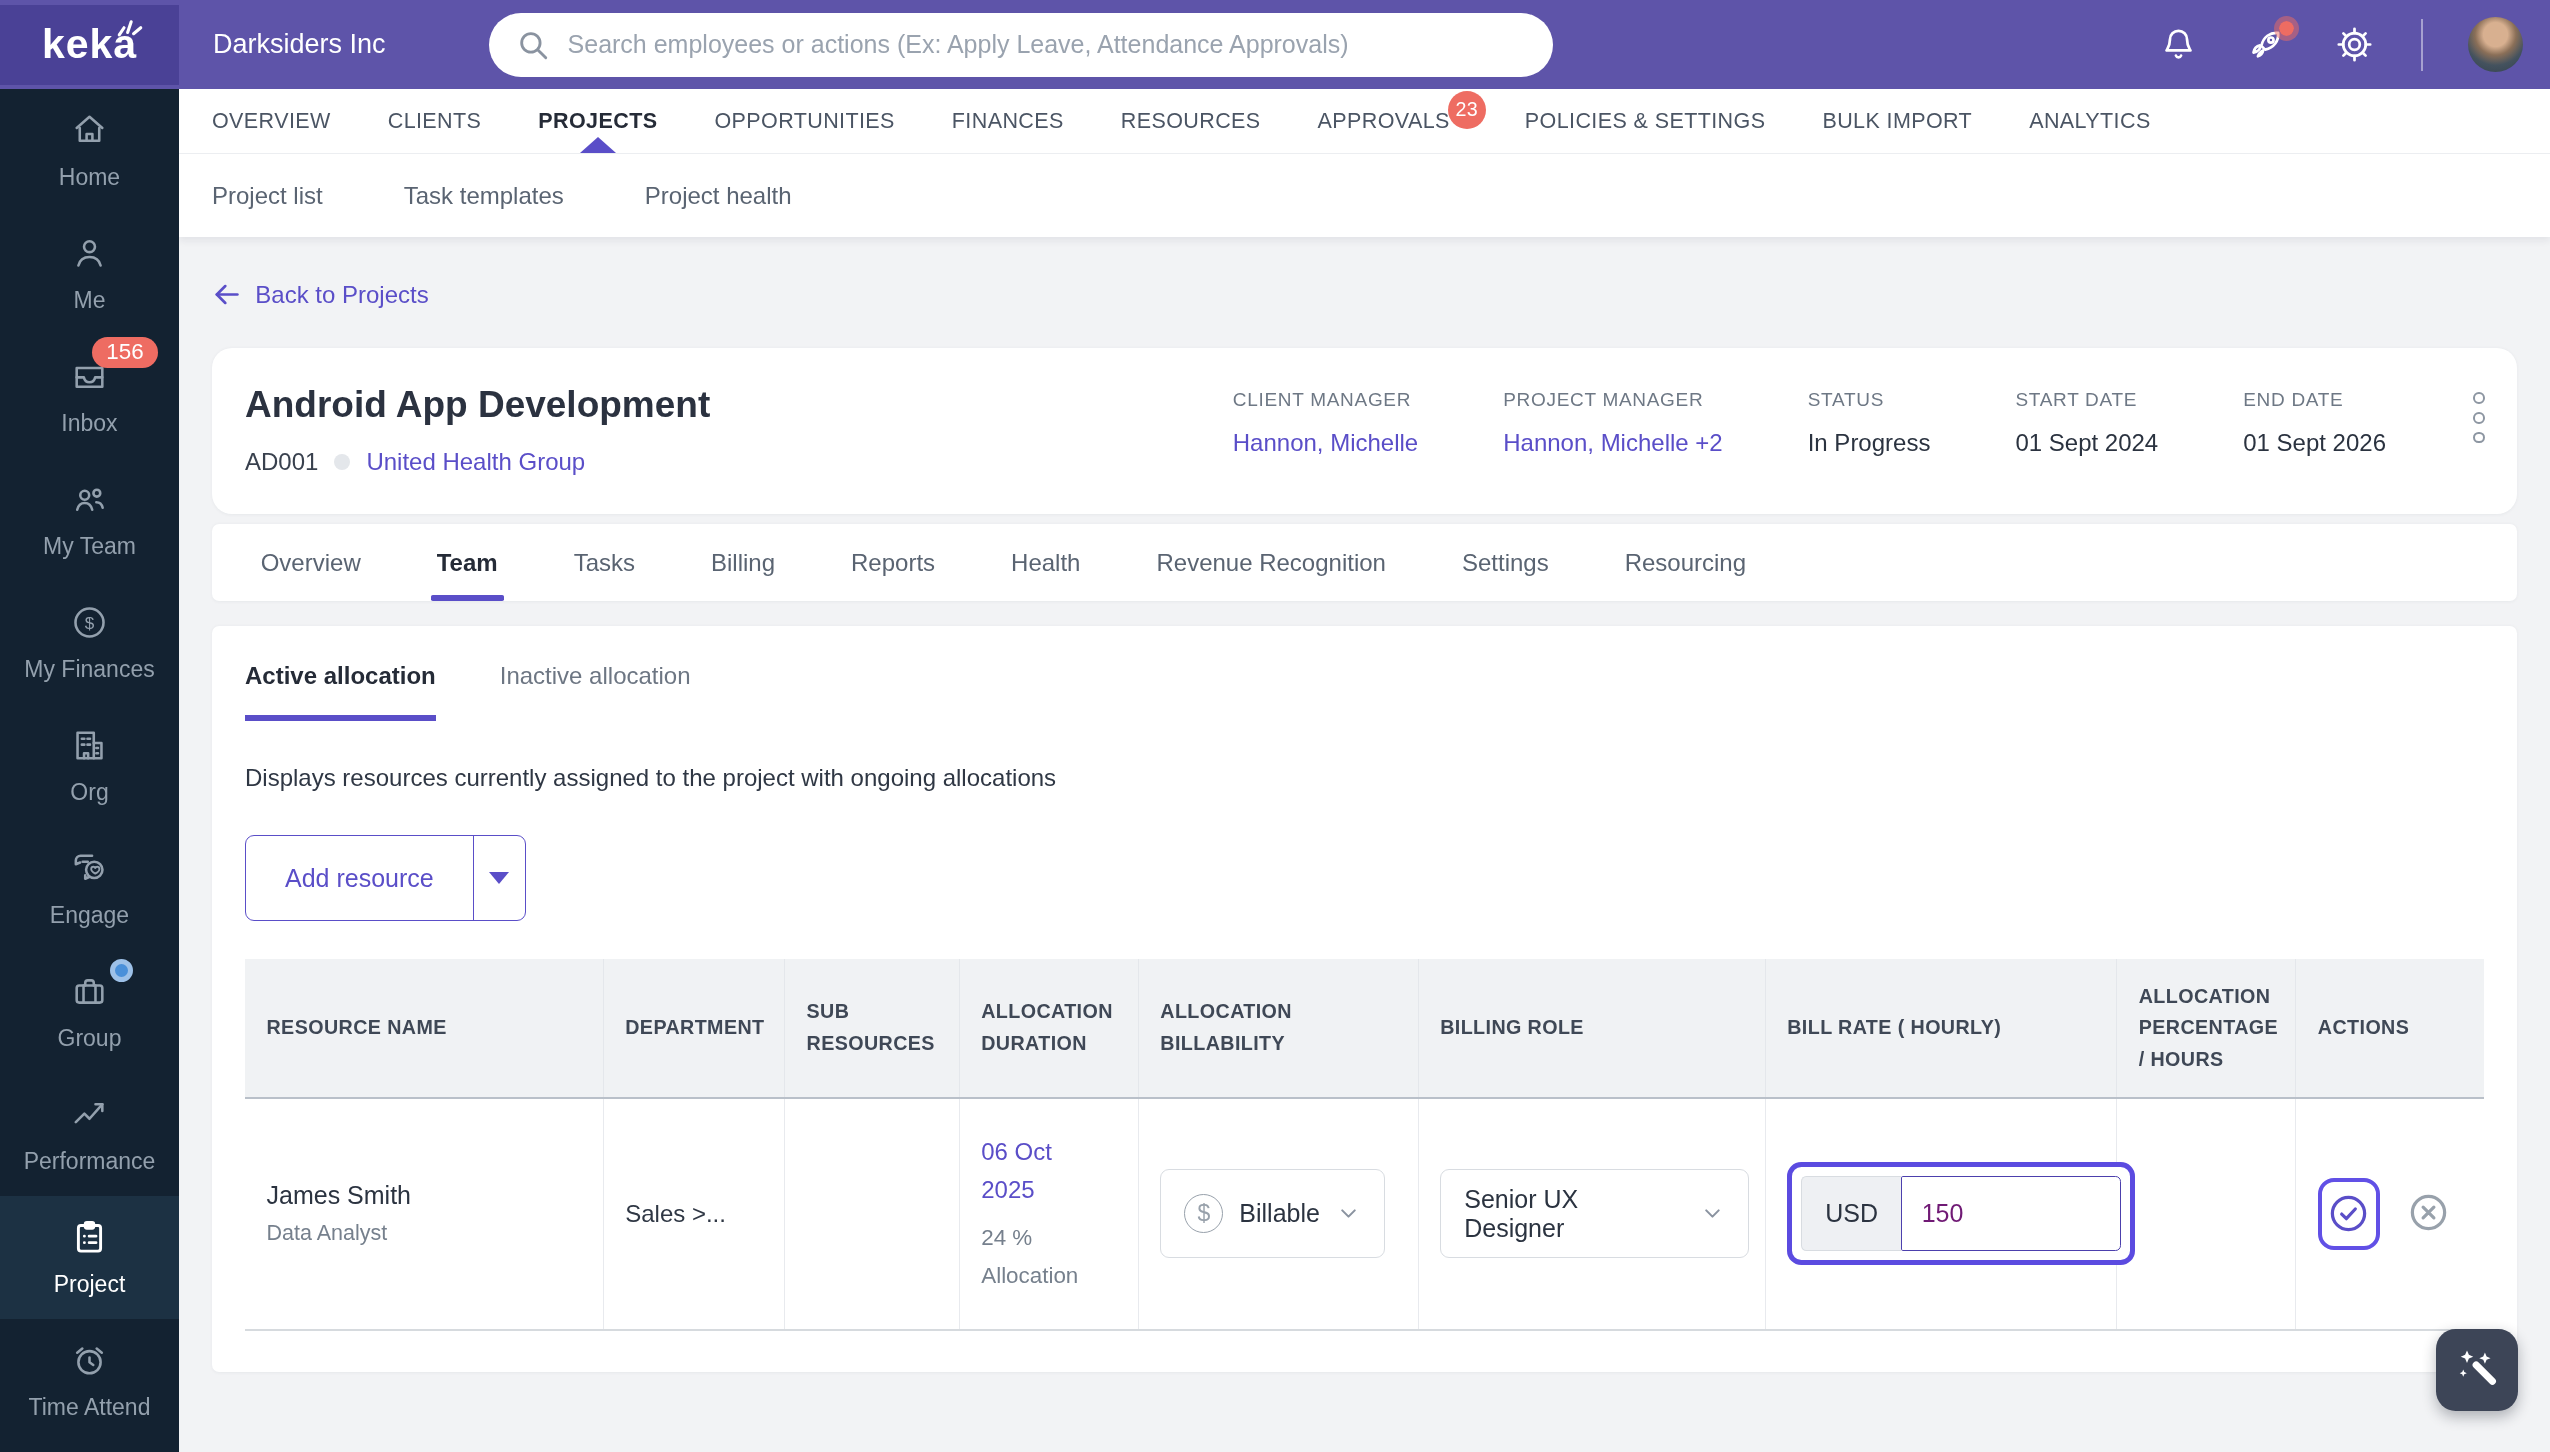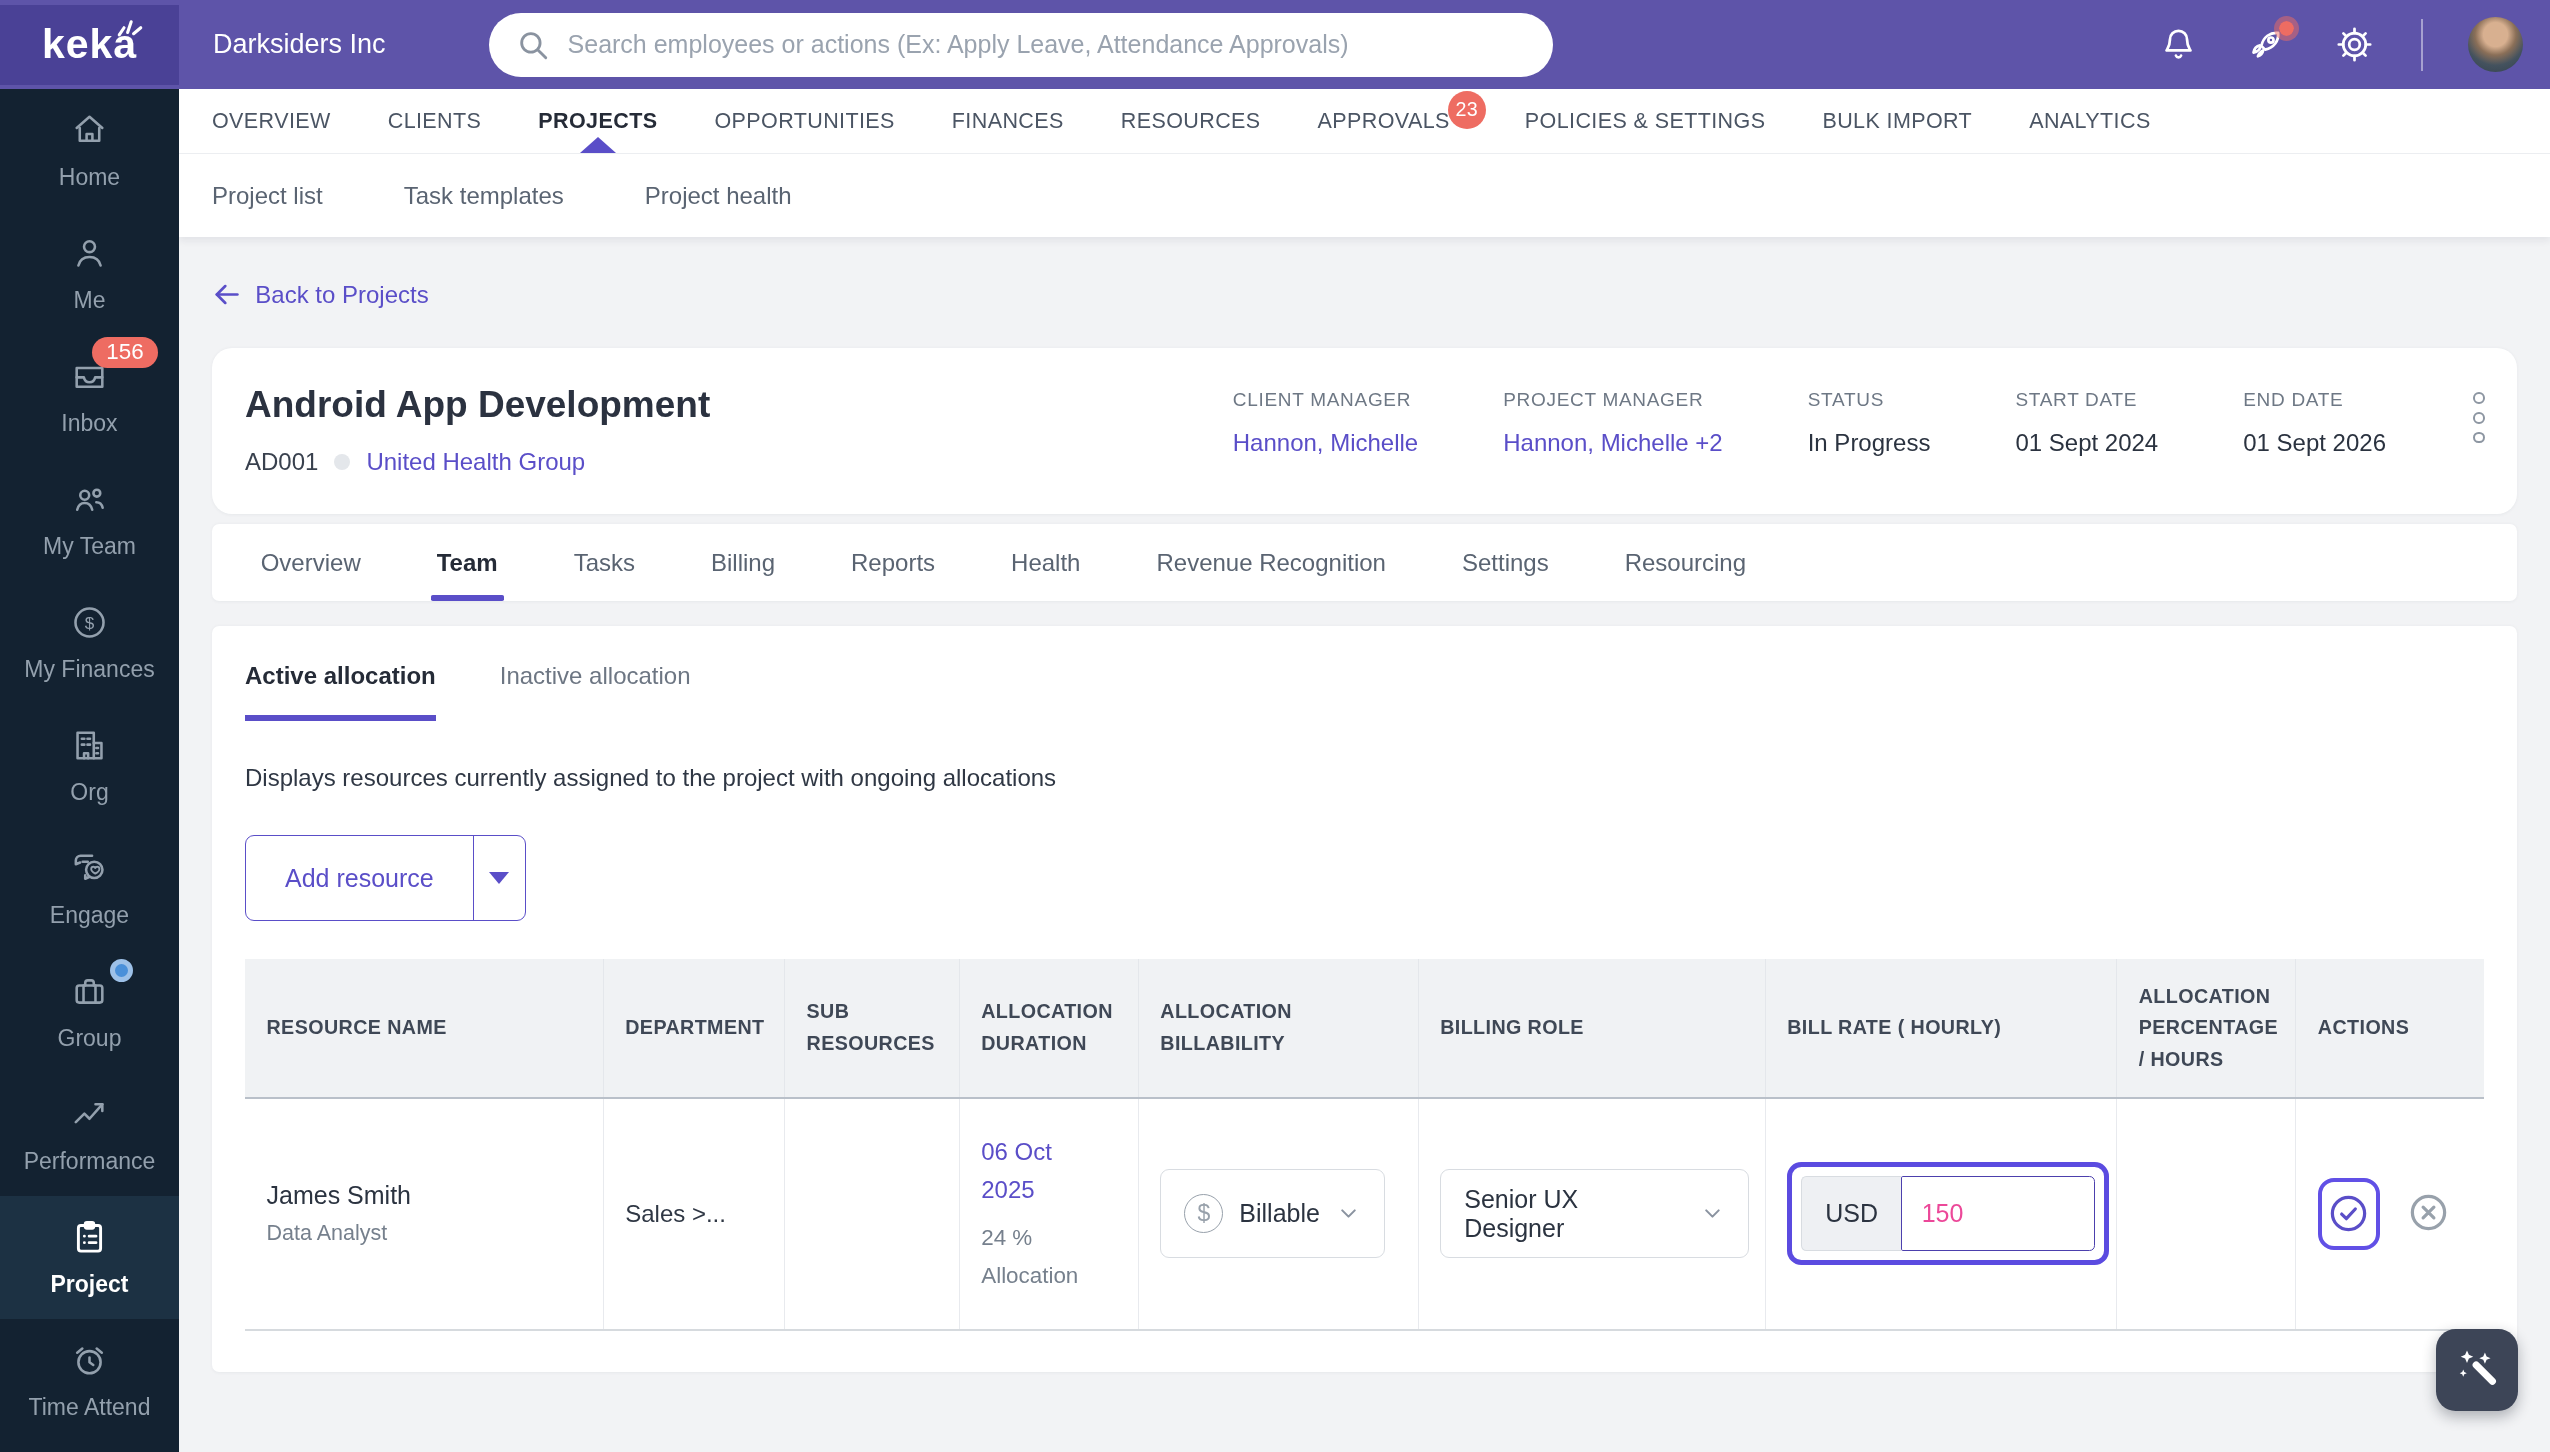--- a/index.html
+++ b/index.html
@@ -25,21 +25,21 @@
   .avatar { width:55px; height:55px; border-radius:50%; background:radial-gradient(circle at 50% 32%, #d8b090 0 26%, #8a6f58 44%, #44525e 66%, #33414d 100%); cursor:pointer; }
 
   
   .sidebar { position:fixed; left:0; top:89px; width:179px; height:1363px; background:#132231; z-index:20; display:flex; flex-direction:column; }
   .side-item { height:123px; display:flex; flex-direction:column; align-items:center; justify-content:center; gap:12.5px; cursor:pointer; position:relative; }
   .side-item .side-label { font-size:23px; color:#93a0ad; }
   .side-icon { width:41px; height:41px; position:relative; }
   .side-icon svg { width:41px; height:41px; fill:none; stroke:#93a0ad; stroke-width:1.5; stroke-linecap:round; stroke-linejoin:round; }
   .side-icon text { fill:#93a0ad; stroke:none; font-family:"Liberation Sans",sans-serif; }
   .side-item.active { background:#1c3143; }
-  .side-item.active .side-label { color:#fff; font-weight:bold; }
+  .side-item.active .side-label { color:#fff; font-weight:normal; }
   .side-item.active svg { stroke:#fff; stroke-width:1.7; }
   .side-badge { position:absolute; top:-19.7px; left:23px; background:#ee6c62; color:#fff; font-size:22.4px; padding:2.7px 14.3px; border-radius:21.5px; }
   .hire-dot { position:absolute; top:-12.5px; right:-23px; width:23px; height:23px; border-radius:50%; background:#4a90d9; border:5.4px solid #9dc1e8; }
 
   
   .content { position:absolute; left:179px; top:89px; width:2371px; }
   .nav-band { background:#fff; box-shadow:0 3.6px 7.2px rgba(25,35,50,.07); }
   .mainnav { display:flex; align-items:center; height:64px; padding-left:33px; gap:57px; }
   .nav-item { font-size:21.5px; color:#4b5564; letter-spacing:0.4px; cursor:pointer; position:relative; height:64px; display:flex; align-items:center; }
   .nav-item.active { color:#252b37; font-weight:bold; }
@@ -101,21 +101,21 @@
   .dept { font-size:24px; color:#2f3744; }
   .dur-date { font-size:24px; color:#5a4ec8; width:116px; line-height:1.6; cursor:pointer; }
   .dur-detail { font-size:22.4px; color:#76808d; width:125px; line-height:1.7; margin-top:9px; }
   .dd-btn { display:inline-flex; align-items:center; background:#fff; border:0.9px solid #d8dce1; border-radius:9px; height:89px; padding:0 23px; cursor:pointer; gap:16px; }
   .dd-btn .lbl { font-size:25px; color:#2b3340; }
   .dd-btn svg.chev { width:25px; height:25px; stroke:#8a93a0; stroke-width:2; fill:none; stroke-linecap:round; stroke-linejoin:round; }
   .bill-ico { width:39px; height:39px; border-radius:50%; border:1.8px solid #98a1ab; color:#98a1ab; font-size:23px; display:flex; align-items:center; justify-content:center; }
   .role-btn { width:309px; justify-content:space-between; }
   .rate-ring { display:inline-flex; border:5.4px solid #5b4be0; border-radius:14.3px; padding:9px; background:#fff; }
   .usd-box { height:75px; display:flex; align-items:center; padding:0 23px; background:#eef0f3; border:0.9px solid #d8dce1; border-right:none; border-radius:5.4px 0 0 5.4px; font-size:25px; color:#2b3340; }
-  .rate-input { height:75px; width:194px; border:1.8px solid #4c40ad; border-radius:1.8px 5.4px 5.4px 1.8px; font-size:25px; color:#ec4899; padding:0 19.7px; outline:none; background:#fff; font-family:"Liberation Sans",sans-serif; }
+  .rate-input { height:75px; width:220px; border:1.8px solid #4c40ad; border-radius:1.8px 5.4px 5.4px 1.8px; font-size:25px; color:#701a75; padding:0 19.7px; outline:none; background:#fff; font-family:"Liberation Sans",sans-serif; }
   .actions-cell { display:flex; align-items:center; gap:27px; }
   .check-ring { border:4.5px solid #6150e6; border-radius:16px; padding:10.7px 5.4px; display:inline-flex; cursor:pointer; }
   .icon-circle { width:43px; height:43px; }
   .icon-circle svg { width:43px; height:43px; fill:none; stroke-width:1.8; stroke-linecap:round; stroke-linejoin:round; }
   .check-ring svg { stroke:#5a4ec8; }
   .x-btn { cursor:pointer; }
   .x-btn svg { stroke:#98a1ab; }
 
   .fab { position:fixed; right:32px; bottom:41px; width:82px; height:82px; border-radius:19.7px; background:#3d4557; border:none; cursor:pointer; box-shadow:0 5.4px 14.3px rgba(20,28,40,.3); display:flex; align-items:center; justify-content:center; z-index:40; }
   .fab svg { width:50px; height:50px; }

